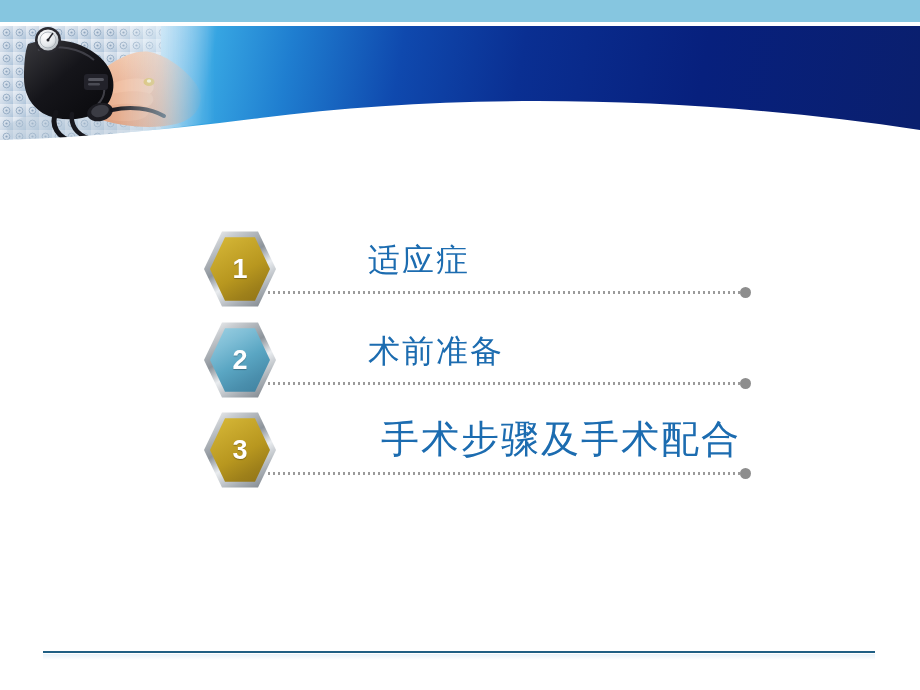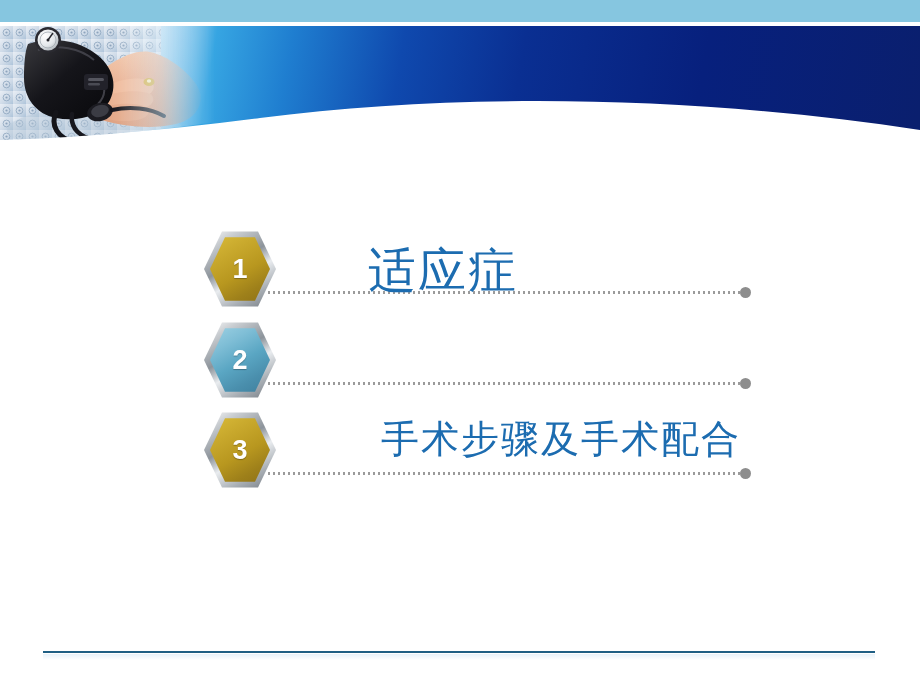--- a/index.html
+++ b/index.html
@@ -158,23 +158,23 @@
     color: #ffffff;
     line-height: 1;
     text-shadow: 0 1px 1px rgba(0,0,0,0.28);
     user-select: none;
   }
 
   
   .section-title {
     position: absolute;
     left: 368px;
-    top: 20px;
+    top: 10px;
     font-family: "DejaVu Serif", "Liberation Serif", serif;
-    font-size: 48px;
+    font-size: 32px;
     font-weight: 400;
     color: #1c6cb0;
     letter-spacing: 2px;
     white-space: nowrap;
     line-height: 48px;
   }
   .row-3 .section-title { font-size: 38px; top: 8px; margin-left: 13px; }
 
   
   .footer-rule {
@@ -296,20 +296,21 @@
 
     <div class="agenda-row row-2">
       <div class="dots"></div>
       <div class="dot-end"></div>
       <div class="hex-wrap">
         <div class="hex-outer"></div>
         <div class="hex-inner hex-blue">
           <span class="hex-num">2</span>
         </div>
       </div>
+      <div class="section-title">术前准备</div>
     </div>
 
     <div class="agenda-row row-3">
       <div class="dots"></div>
       <div class="dot-end"></div>
       <div class="hex-wrap">
         <div class="hex-outer"></div>
         <div class="hex-inner hex-gold">
           <span class="hex-num">3</span>
         </div>

